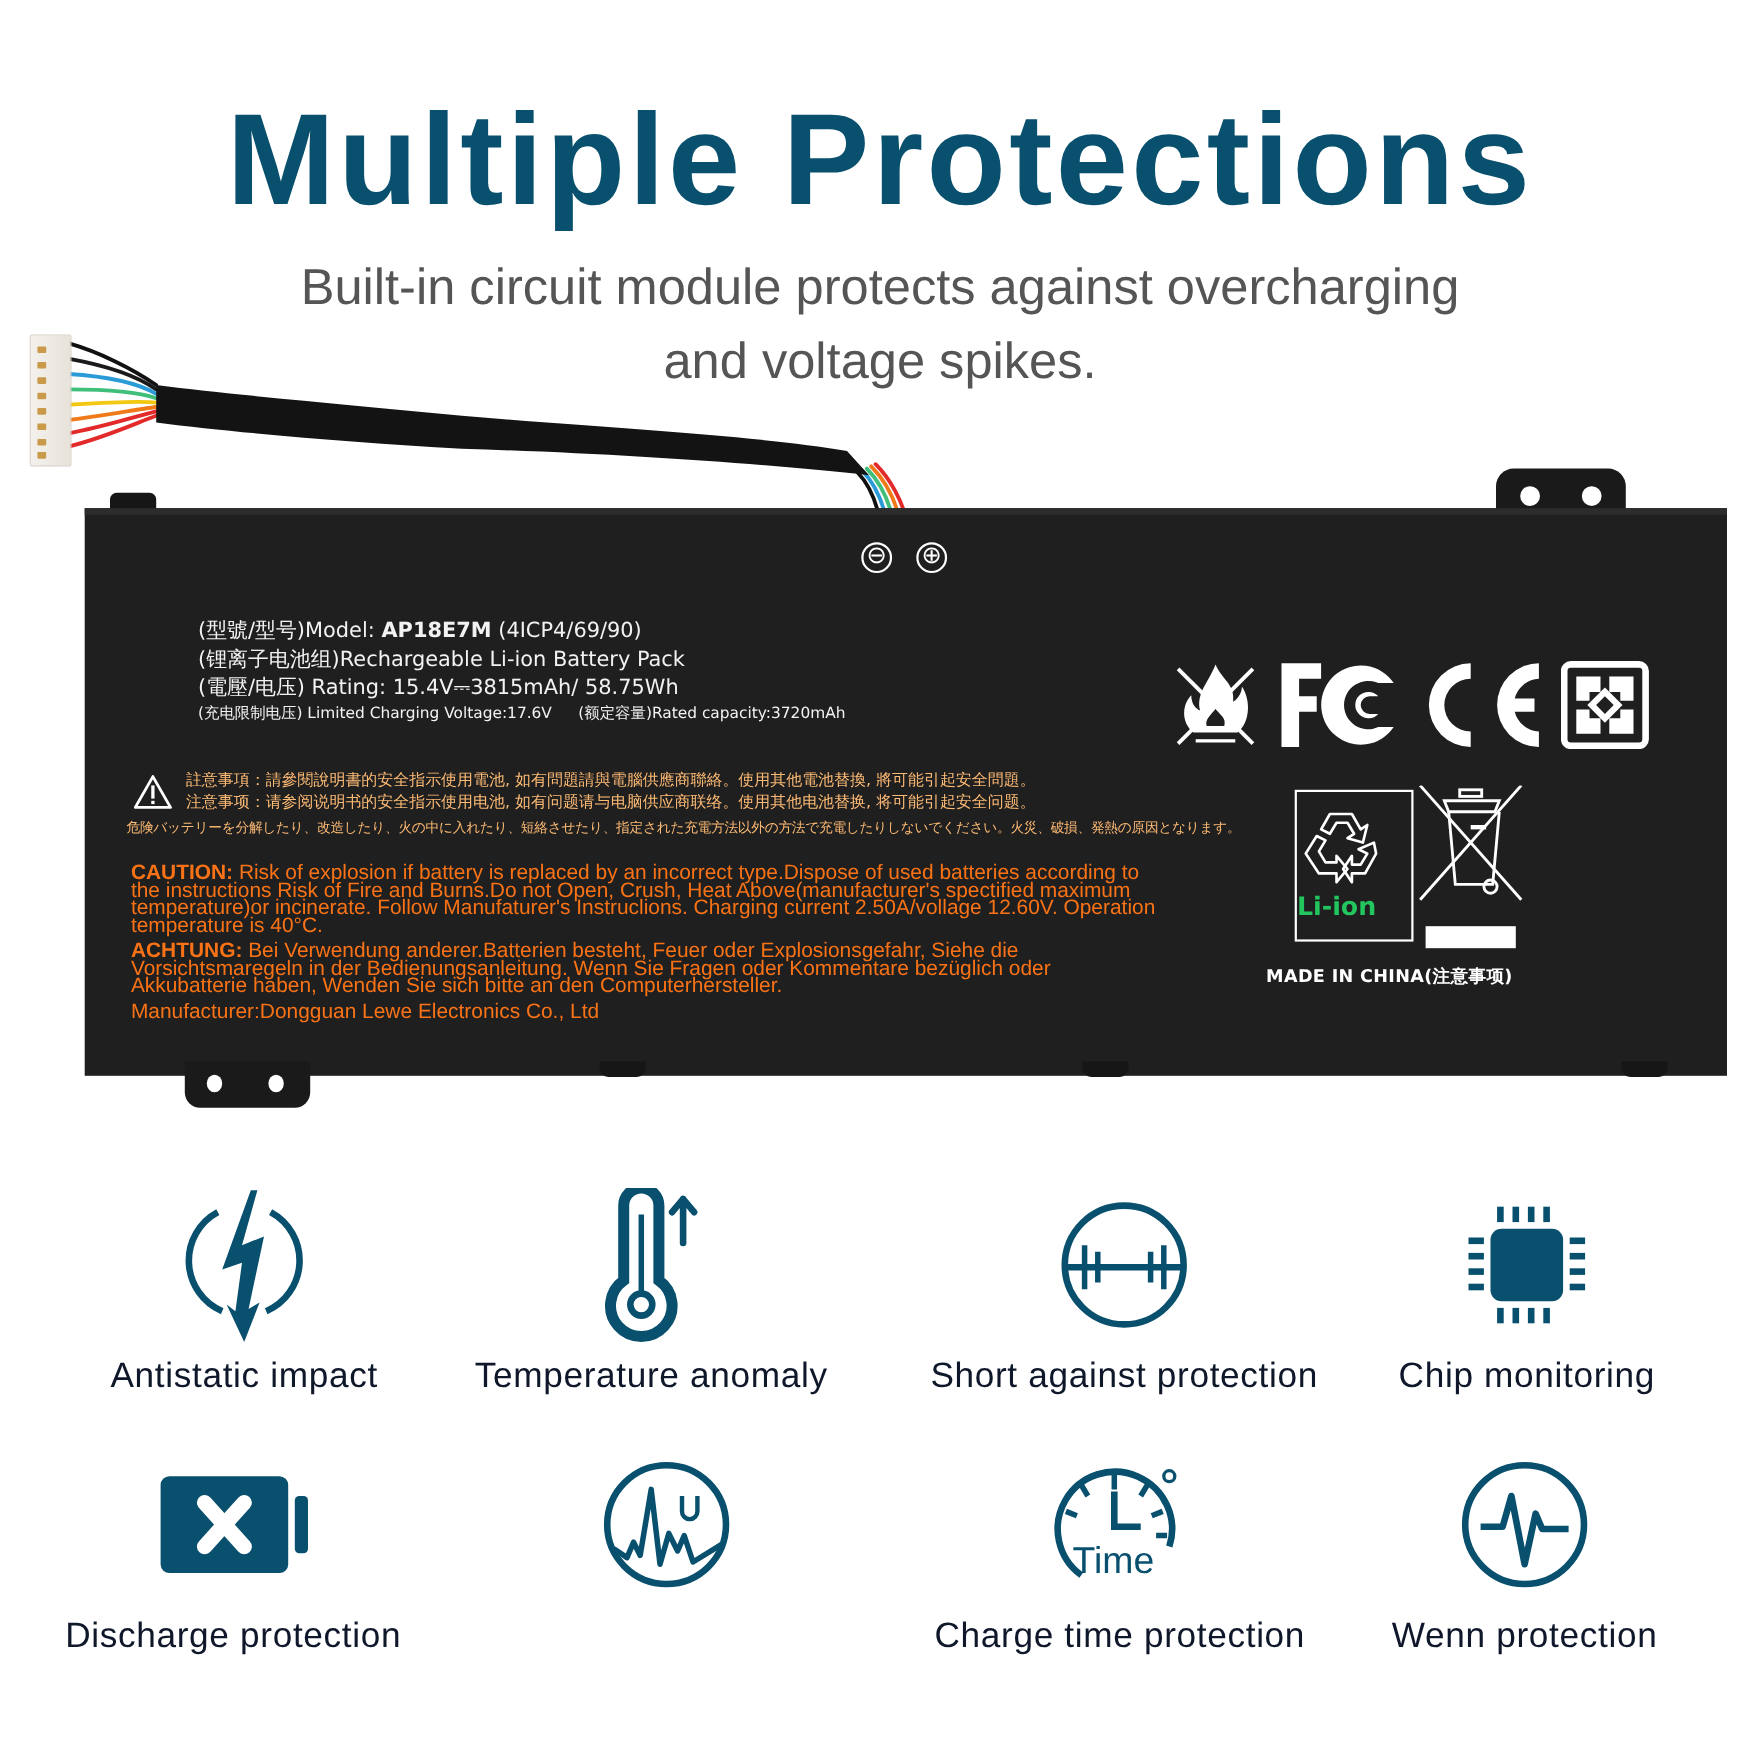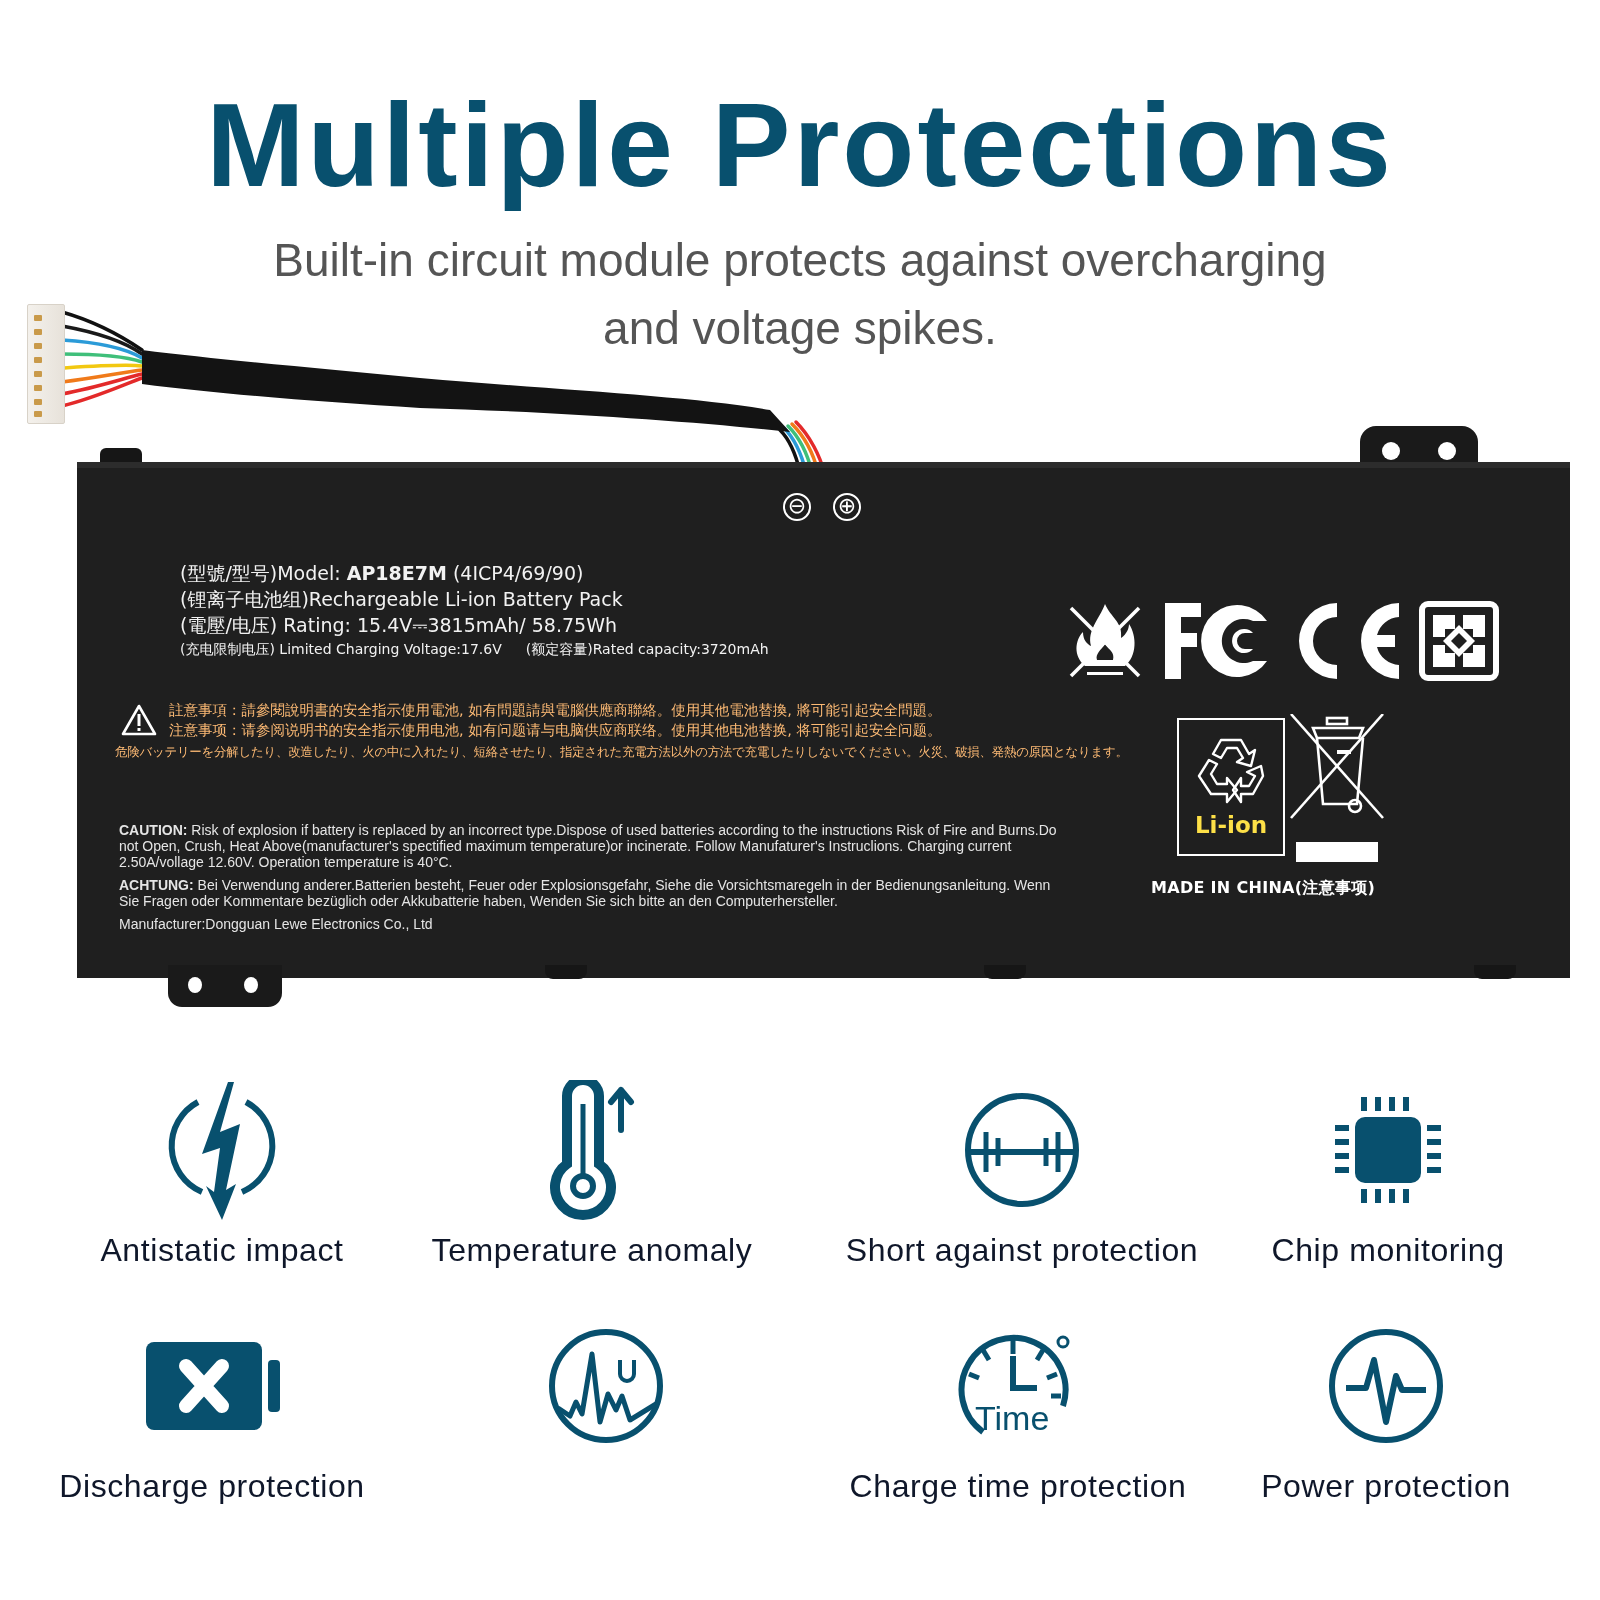--- a/index.html
+++ b/index.html
@@ -44,28 +44,28 @@
   .label-spec .l { font-size: 19px; line-height: 26px; white-space: nowrap; }
   .label-spec .l.small { font-size: 14px; line-height: 22px; }
   .label-spec .gap { display: inline-block; width: 24px; }
 
   .warn-block { position: absolute; left: 115px; top: 410px; width: 940px; color: #fdba74; font-family: "DejaVu Sans", sans-serif; }
   .warn-row { display: flex; align-items: center; }
   .warn-tri { width: 36px; height: 34px; margin: 0 12px 0 6px; }
   .warn-lines { font-size: 14.5px; line-height: 20px; white-space: nowrap; }
   .jp-line { font-size: 12.5px; line-height: 24px; white-space: nowrap; letter-spacing: -0.3px; }
 
-  .fine { position: absolute; left: 121px; top: 494px; width: 940px; color: #e5e5e5; font-family: "Liberation Sans", sans-serif; font-size: 14px; line-height: 16px; margin-top: 36px; }
+  .fine { position: absolute; left: 121px; top: 494px; width: 940px; color: #f97316; font-family: "Liberation Sans", sans-serif; font-size: 19px; line-height: 16px; }
   .fine p { margin: 0 0 7px 0; }
   .fine b { font-weight: 700; }
 
   .certs { position: absolute; left: 1065px; top: 300px; display: flex; align-items: center; gap: 16px; }
   .recycle-box {
     position: absolute; left: 1180px; top: 422px; width: 104px; height: 134px; border: 2px solid #fff;
-    color: #fde047; text-align: center;
+    color: #22c55e; text-align: left;
   }
   .recycle-box .txt { position: absolute; bottom: 16px; left: 0; width: 100%; font-family: "DejaVu Sans", sans-serif; font-weight: 700; font-size: 23px; }
   .wheelie { position: absolute; left: 1316px; top: 418px; width: 100px; height: 110px; }
   .wheelie-bar { position: absolute; left: 1326px; top: 546px; width: 82px; height: 20px; background: #fff; }
   .made-in { position: absolute; left: 1178px; top: 589px; color: #fff; font-family: "DejaVu Sans", sans-serif; font-weight: 700; font-size: 16px; letter-spacing: 0.3px; }
 
   
   .features { position: absolute; left: 0; top: 1080px; width: 1600px; }
   .feat { position: absolute; width: 400px; text-align: center; }
   .feat .ico { height: 140px; display: flex; align-items: center; justify-content: center; }
@@ -323,15 +323,15 @@
     <div class="lbl">Charge time protection</div>
   </div>
 
   <div class="feat" style="left:1186px;top:236px">
     <div class="ico">
       <svg width="120" height="120" viewBox="0 0 120 120">
         <circle cx="60" cy="60" r="54" fill="none" stroke="#08506e" stroke-width="6"></circle>
         <polyline points="20,62 40,62 48,34 60,96 70,50 76,64 100,64" fill="none" stroke="#08506e" stroke-width="6" stroke-linejoin="round"></polyline>
       </svg>
     </div>
-    <div class="lbl">Power protection</div>
+    <div class="lbl">Wenn protection</div>
   </div>
 </div>
 
 </body></html>

